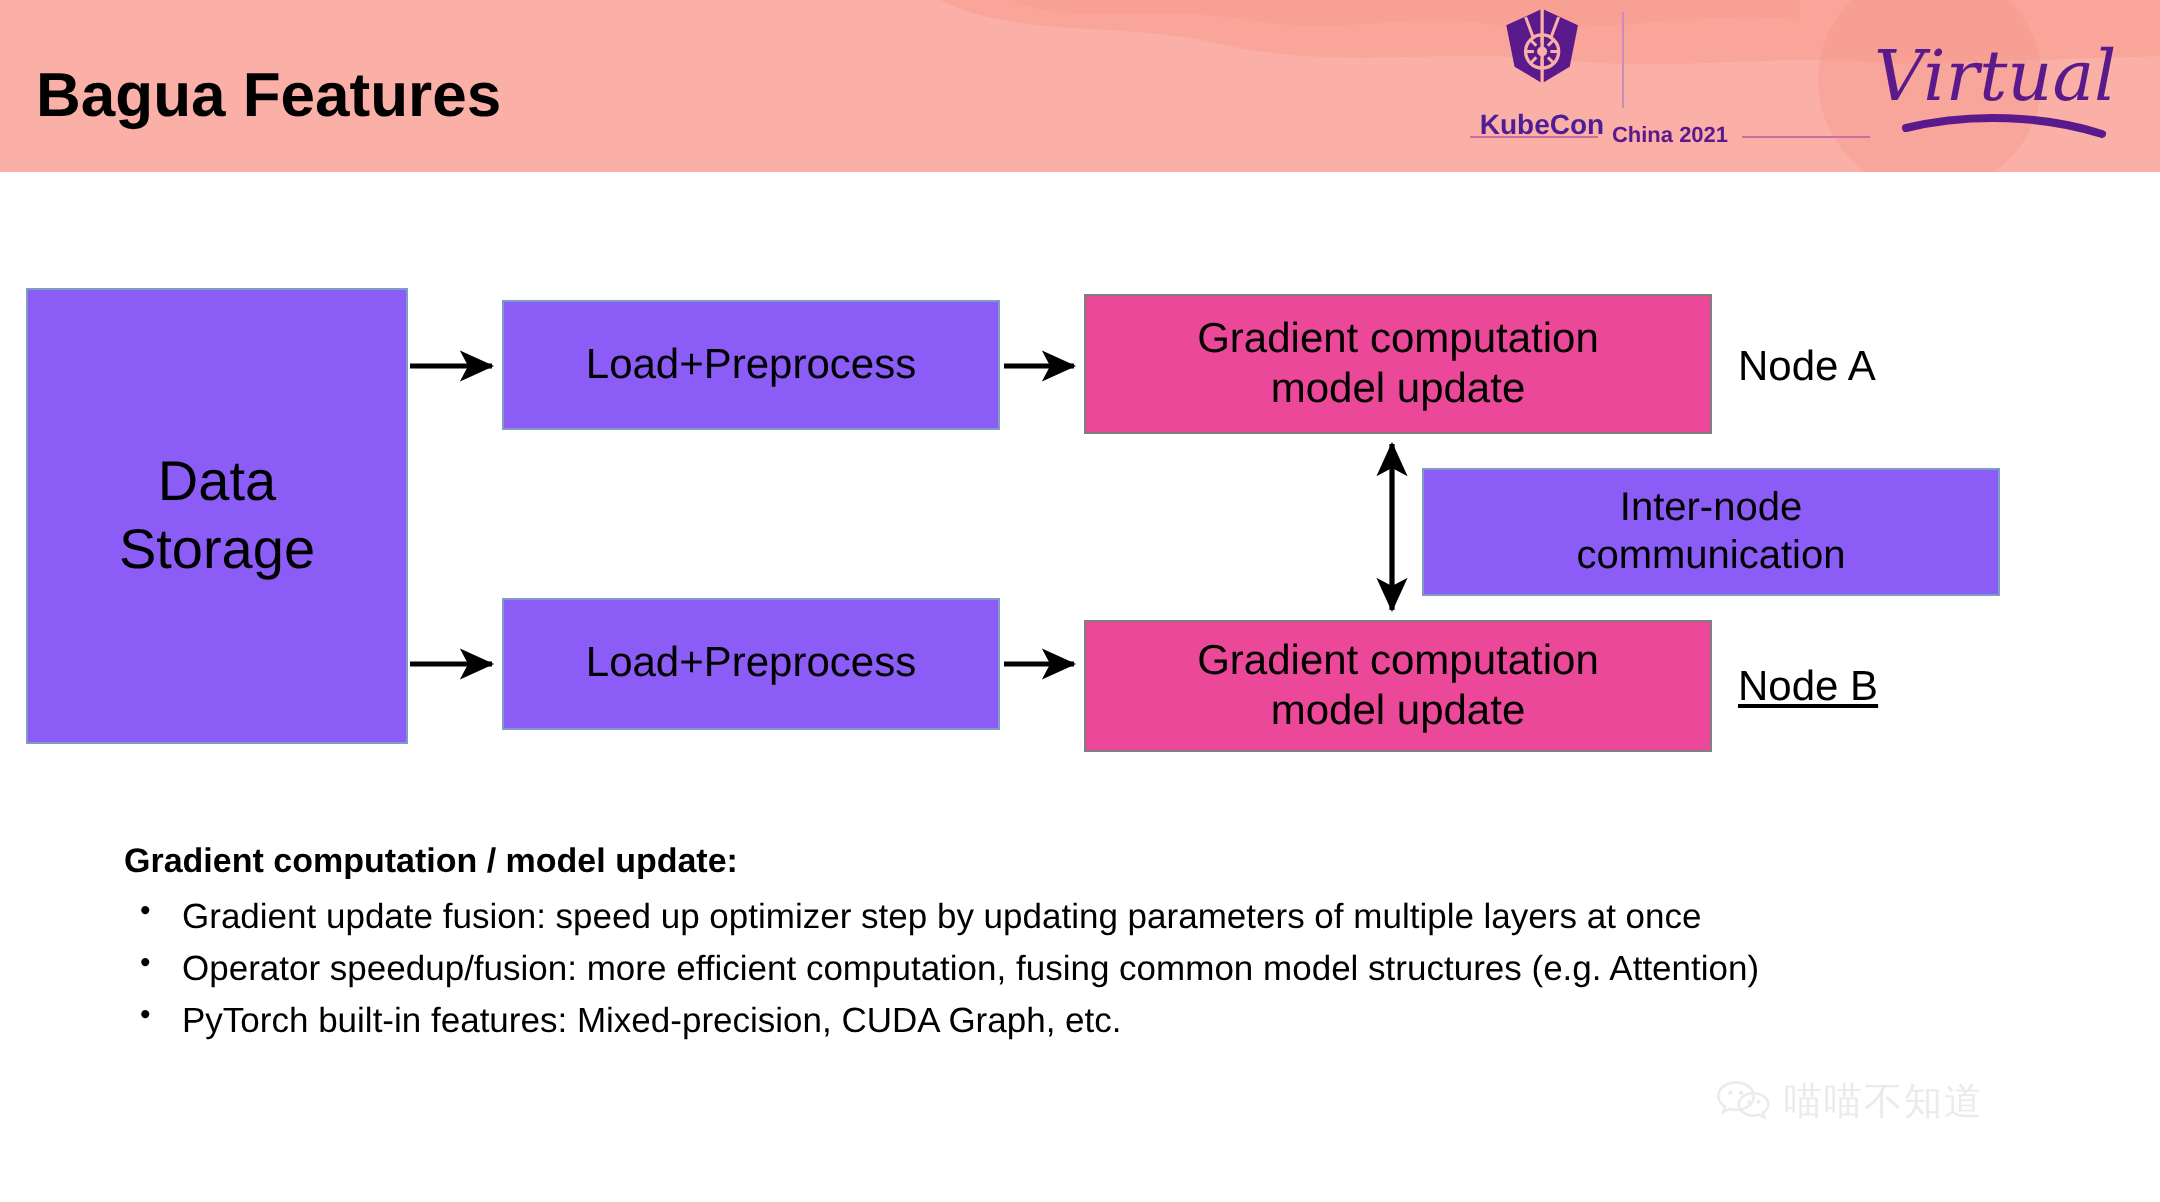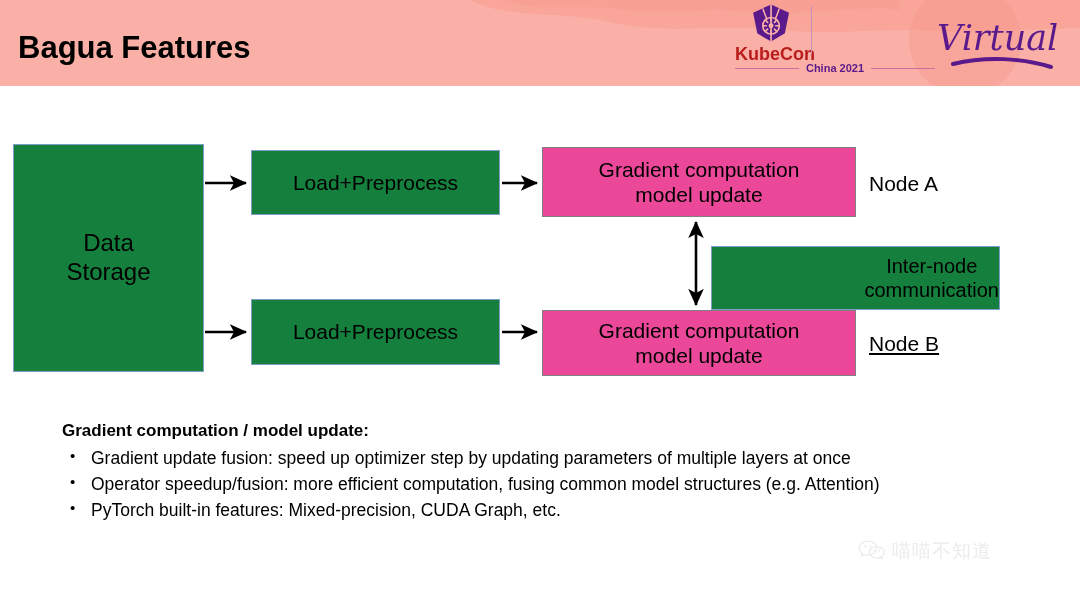--- a/index.html
+++ b/index.html
@@ -53,25 +53,25 @@
     height: 86px;
   }
   .logo-col {
     position: absolute;
     text-align: center;
   }
   #kubecon-logo-col { left: 0px; top: 3px; width: 72px; }
   #cncon-logo-col  { left: 80px; top: 3px; width: 115px; }
   .logo-mark { height: 40px; display: block; margin: 0 auto; }
   .logo-word {
-    font-size: 18px;
+    font-size: 14px;
     font-weight: bold;
-    color: #b91c1c;
-    font-family: "Liberation Sans", sans-serif;
-    margin-top: 1px;
+    color: #4c1d95;
+    font-family: "Liberation Sans", sans-serif;
+    margin-top: 11px;
     white-space: nowrap;
   }
   #logo-divider {
     position: absolute;
     left: 76px;
     top: 6px;
     width: 1px;
     height: 48px;
     background: #C48FB8;
   }
@@ -108,40 +108,40 @@
   #diagram {
     position: absolute;
     left: 0; top: 86px;
     width: 1080px;
     height: 310px;
   }
   .node-box {
     position: absolute;
     box-sizing: border-box;
     border: 1.4px solid #7F9DC6;
-    background: #15803d;
+    background: #8b5cf6;
     display: flex;
     align-items: center;
     justify-content: center;
     text-align: center;
     font-family: "Liberation Sans", sans-serif;
     font-size: 21px;
     line-height: 1.2;
     color: #000000;
   }
   .node-box.yellow { background: #ec4899; border-color: #808080; }
   #box-data-storage {
     left: 13px; top: 58px; width: 191px; height: 228px;
-    font-size: 24px;
+    font-size: 28px;
   }
   #box-load-a { left: 251px; top: 64px; width: 249px; height: 65px; }
   #box-load-b { left: 251px; top: 213px; width: 249px; height: 66px; }
   #box-grad-a { left: 542px; top: 61px; width: 314px; height: 70px; }
   #box-grad-b { left: 542px; top: 224px; width: 314px; height: 66px; }
-  #box-internode { left: 711px; top: 160px; width: 289px; height: 64px; font-size: 20px; justify-content: flex-end; }
+  #box-internode { left: 711px; top: 148px; width: 289px; height: 64px; font-size: 20px; }
 
   .node-label {
     position: absolute;
     font-family: "Liberation Sans", sans-serif;
     font-size: 21px;
     color: #000000;
     white-space: nowrap;
   }
   #label-node-a { left: 869px; top: 86px; }
   #label-node-b { left: 869px; top: 246px; text-decoration: underline; }

